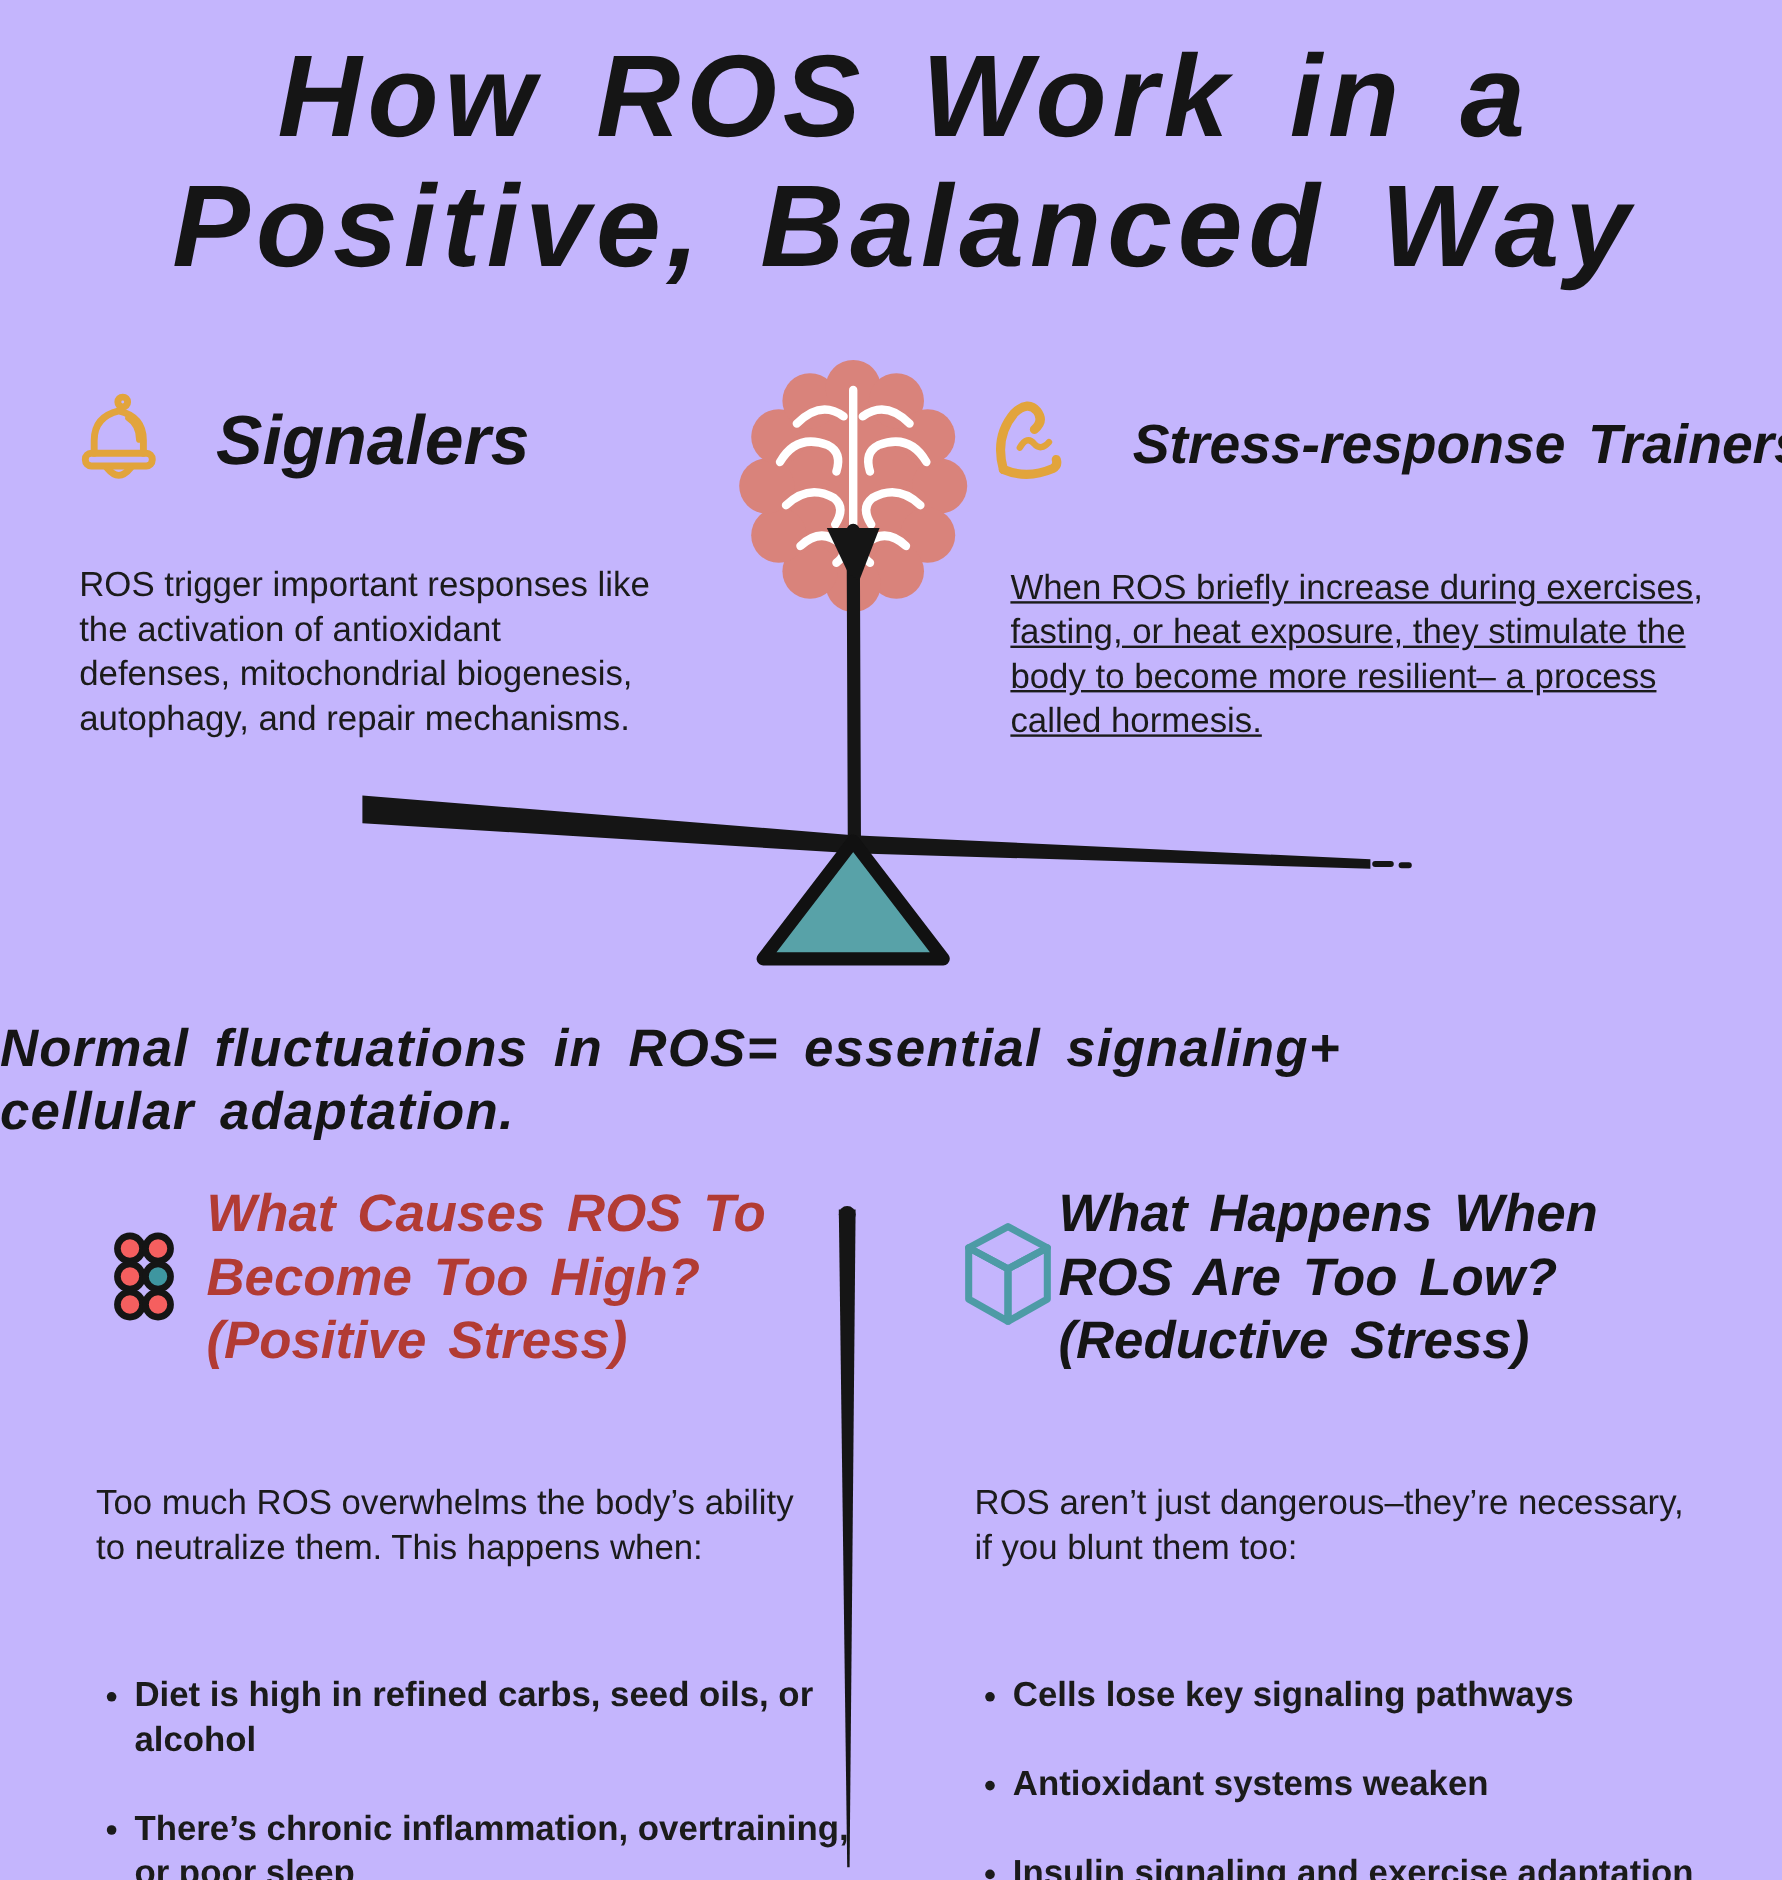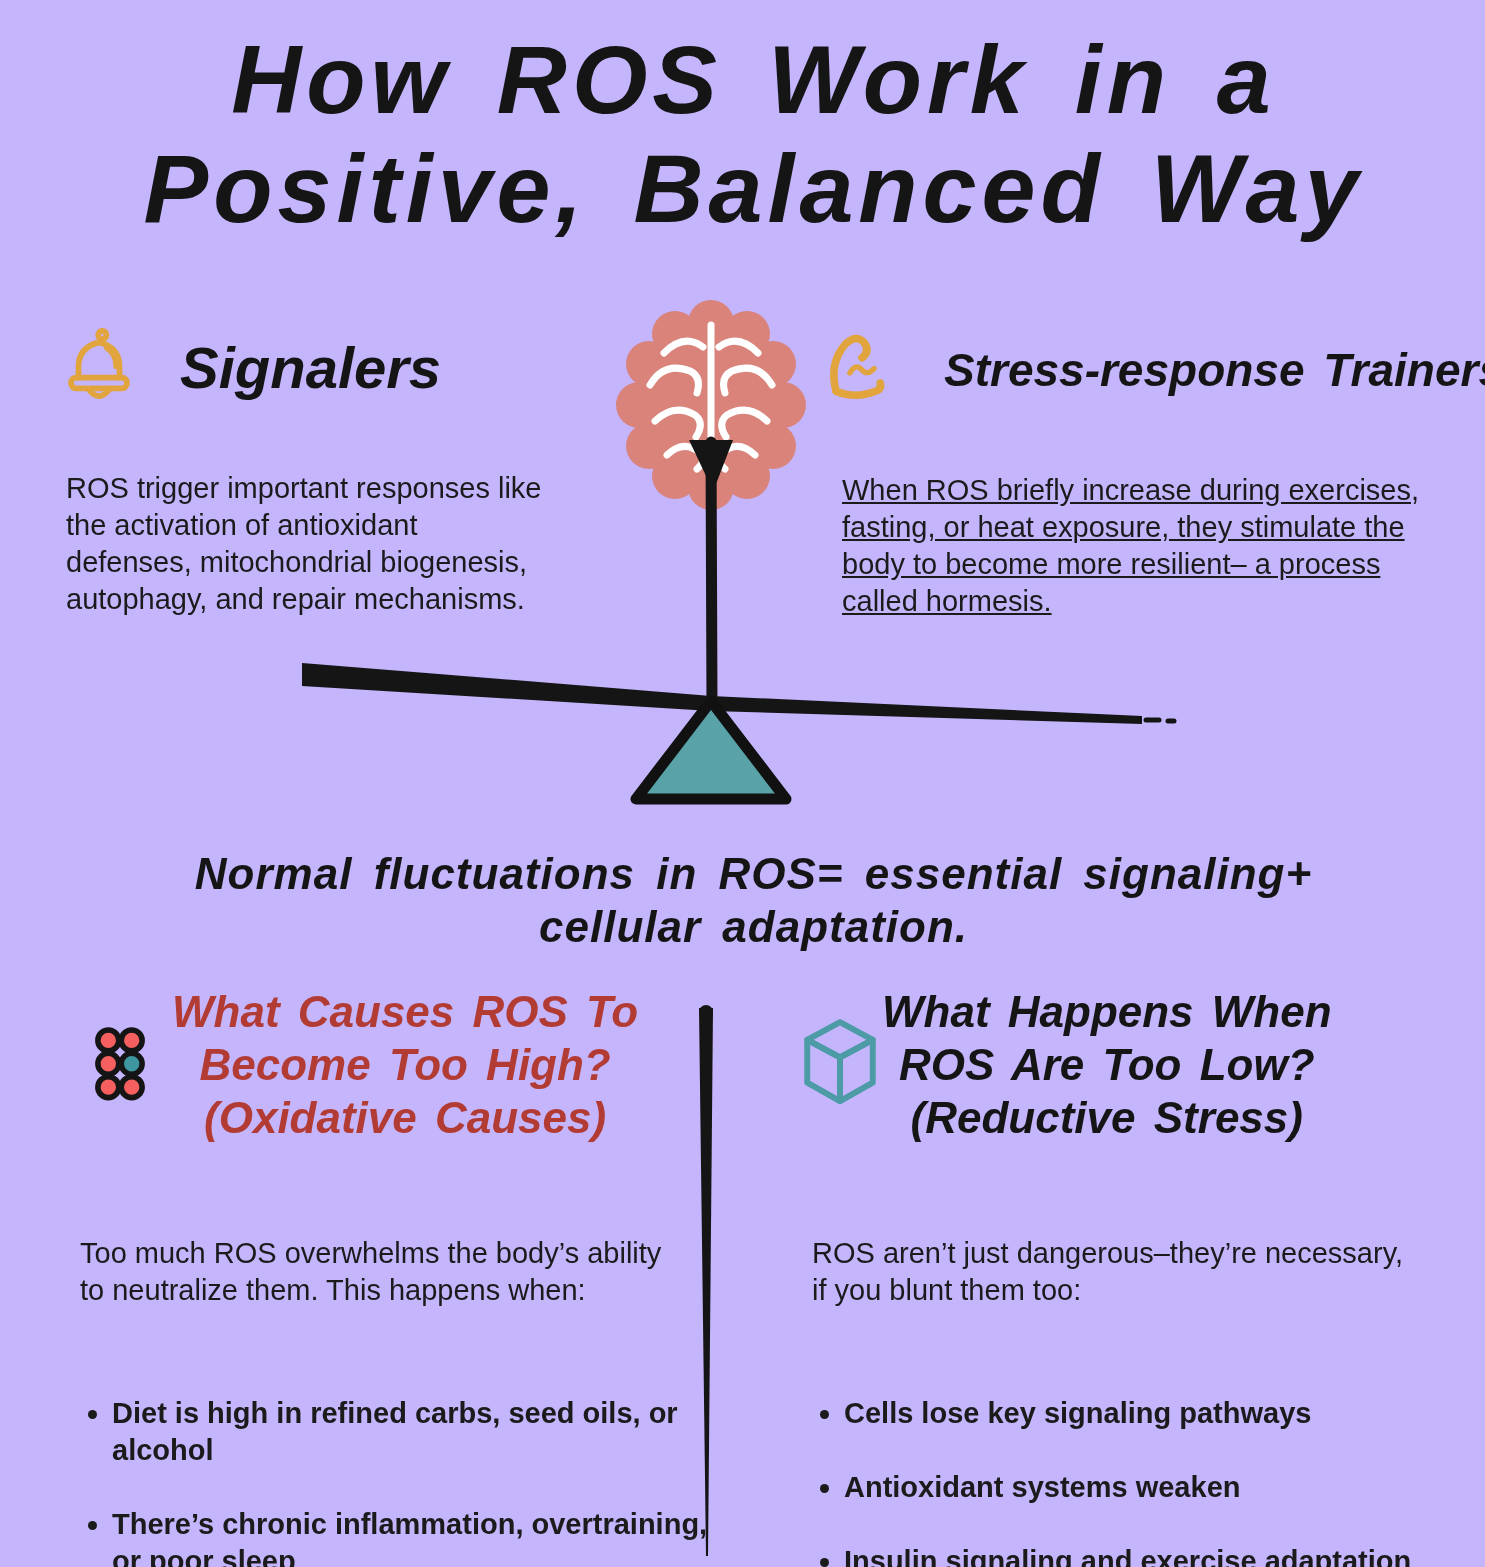--- a/index.html
+++ b/index.html
@@ -1,20 +1,20 @@
 <!DOCTYPE html>
 <html style="--ink: #151515; --gold: #E2A43C; --salmon: #D9837B; --teal: #4D9BA6; --teal-fill: #58A2A8; --dot-red: #F55F5F; --dot-teal: #3E96A0; --red-heading: #B23B34;"><head>
 <meta charset="utf-8">
 <style>
   html,body{margin:0;padding:0;background:#fff;}
   .page{
     position:relative;width:1485px;height:1567px;background:#c4b5fd;overflow:hidden;
     font-family:"Liberation Sans",sans-serif;color:var(--ink,#151515);padding-left:22px;
   }
-  .hand{font-family:"Liberation Sans",sans-serif;font-style:italic;font-weight:800;text-align:center;}
+  .hand{font-family:"Liberation Sans",sans-serif;font-style:italic;font-weight:800;}
   .title{
     position:absolute;top:26px;left:0;width:100%;text-align:center;
     font-size:97px;line-height:1.12;letter-spacing:5px;word-spacing:14px;color:var(--ink,#151515);
   }
   .sec-header{position:absolute;display:flex;align-items:center;}
   #sig-header{left:58px;top:324px;gap:40px;}
   #sig-header .h2{font-size:58px;word-spacing:8px;}
   #tr-header{left:824px;top:330px;gap:44px;}
   #tr-header .h2{font-size:46px;word-spacing:6px;}
   .bodytext{font-size:29px;line-height:37px;white-space:pre-line;color:#1b1b1b;}
@@ -124,21 +124,21 @@
       <circle cx="33" cy="30" r="17" style="fill:var(--dot-red,#F55F5F);"></circle>
       <circle cx="71" cy="30" r="17" style="fill:var(--dot-red,#F55F5F);"></circle>
       <circle cx="33" cy="68" r="17" style="fill:var(--dot-red,#F55F5F);"></circle>
       <circle cx="71" cy="68" r="17" style="fill:var(--dot-teal,#3E96A0);"></circle>
       <circle cx="33" cy="106" r="17" style="fill:var(--dot-red,#F55F5F);"></circle>
       <circle cx="71" cy="106" r="17" style="fill:var(--dot-red,#F55F5F);"></circle>
     </svg>
     <div class="h3 hand red">
       <div>What Causes ROS To</div>
       <div>Become Too High?</div>
-      <div>(Oxidative Causes)</div>
+      <div>(Positive Stress)</div>
     </div>
   </div>
 
   <div class="sec-header" id="red-header">
     <svg width="84" height="108" viewBox="0 0 100 118" fill="none" stroke-linejoin="round" stroke-linecap="round" style="stroke:var(--teal,#4D9BA6);stroke-width:7;">
       <polygon points="50,8 89,29 50,50 11,29"></polygon>
       <polygon points="11,29 50,50 50,102 11,80"></polygon>
       <polygon points="89,29 50,50 50,102 89,80"></polygon>
     </svg>
     <div class="h3 hand">

